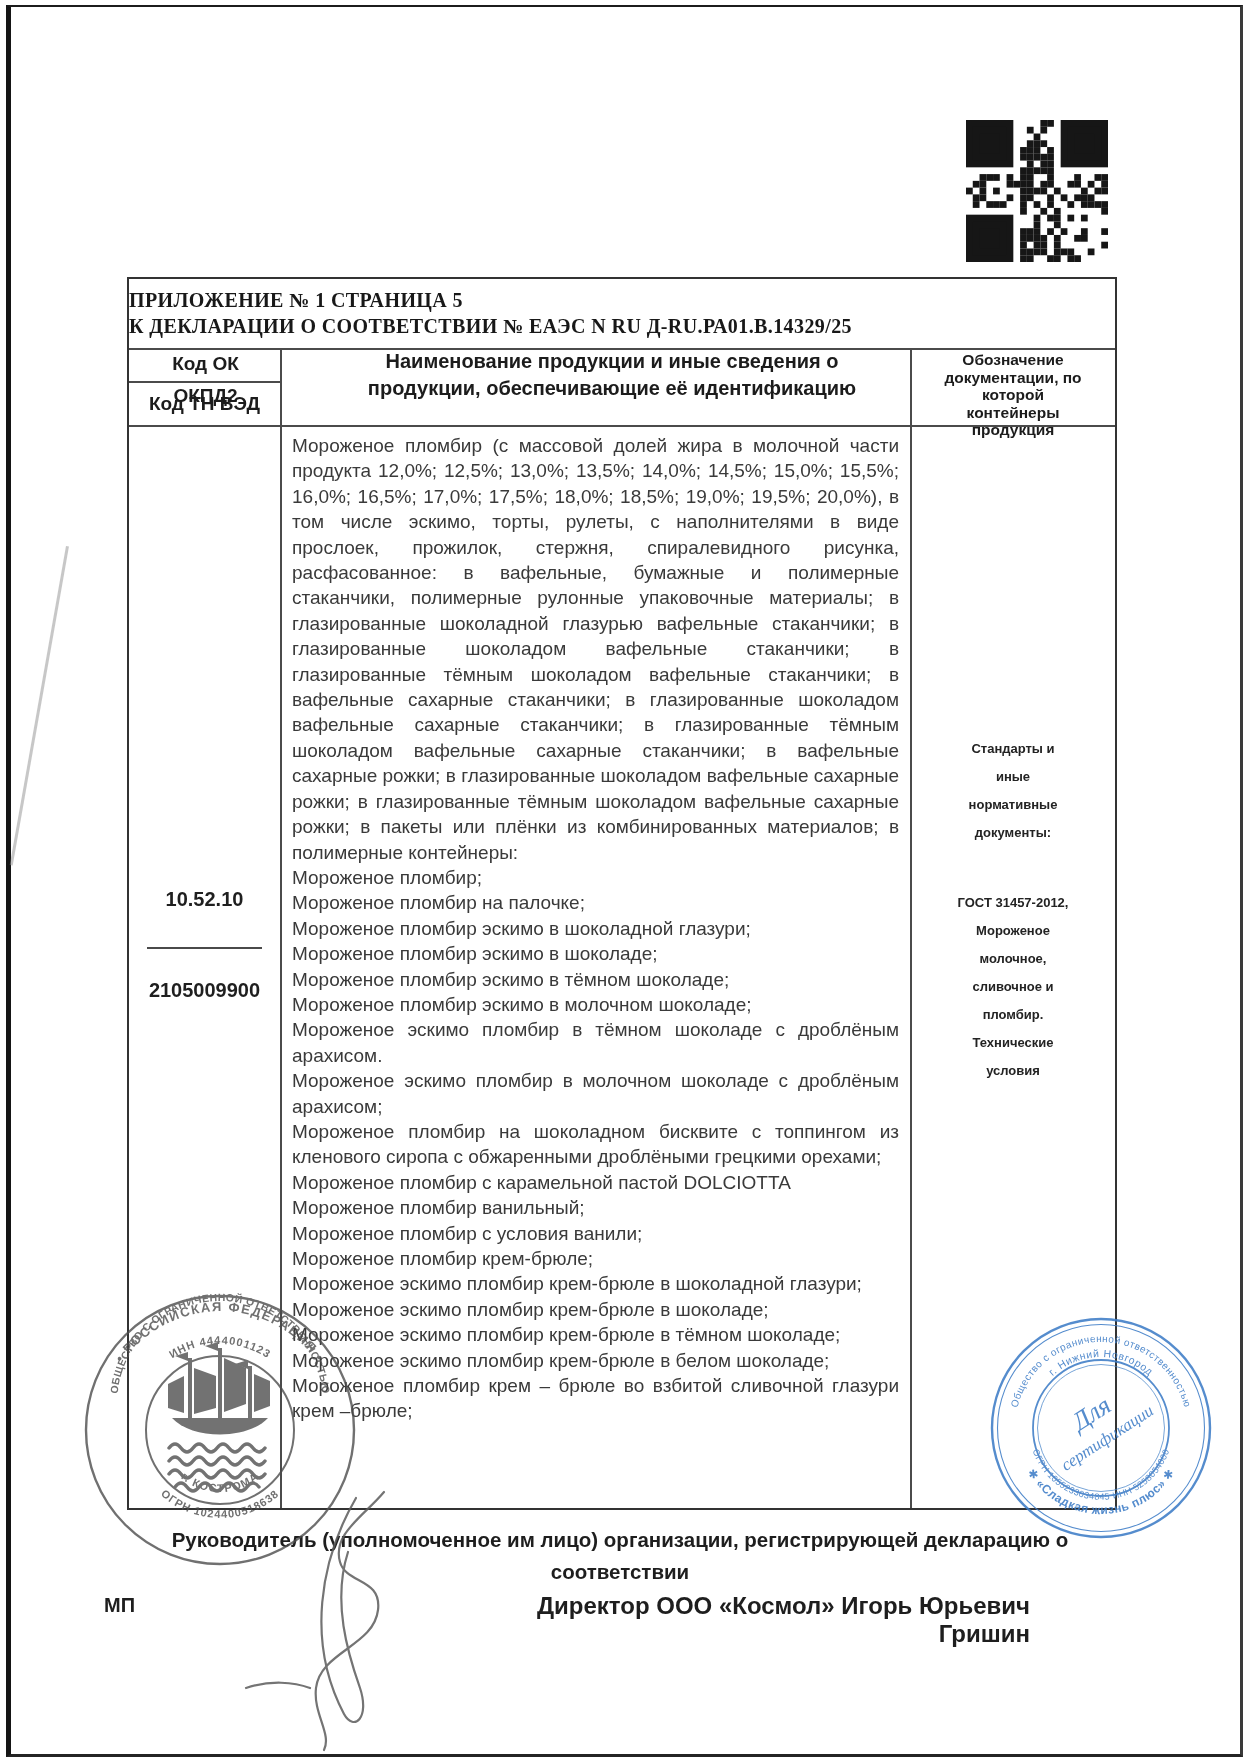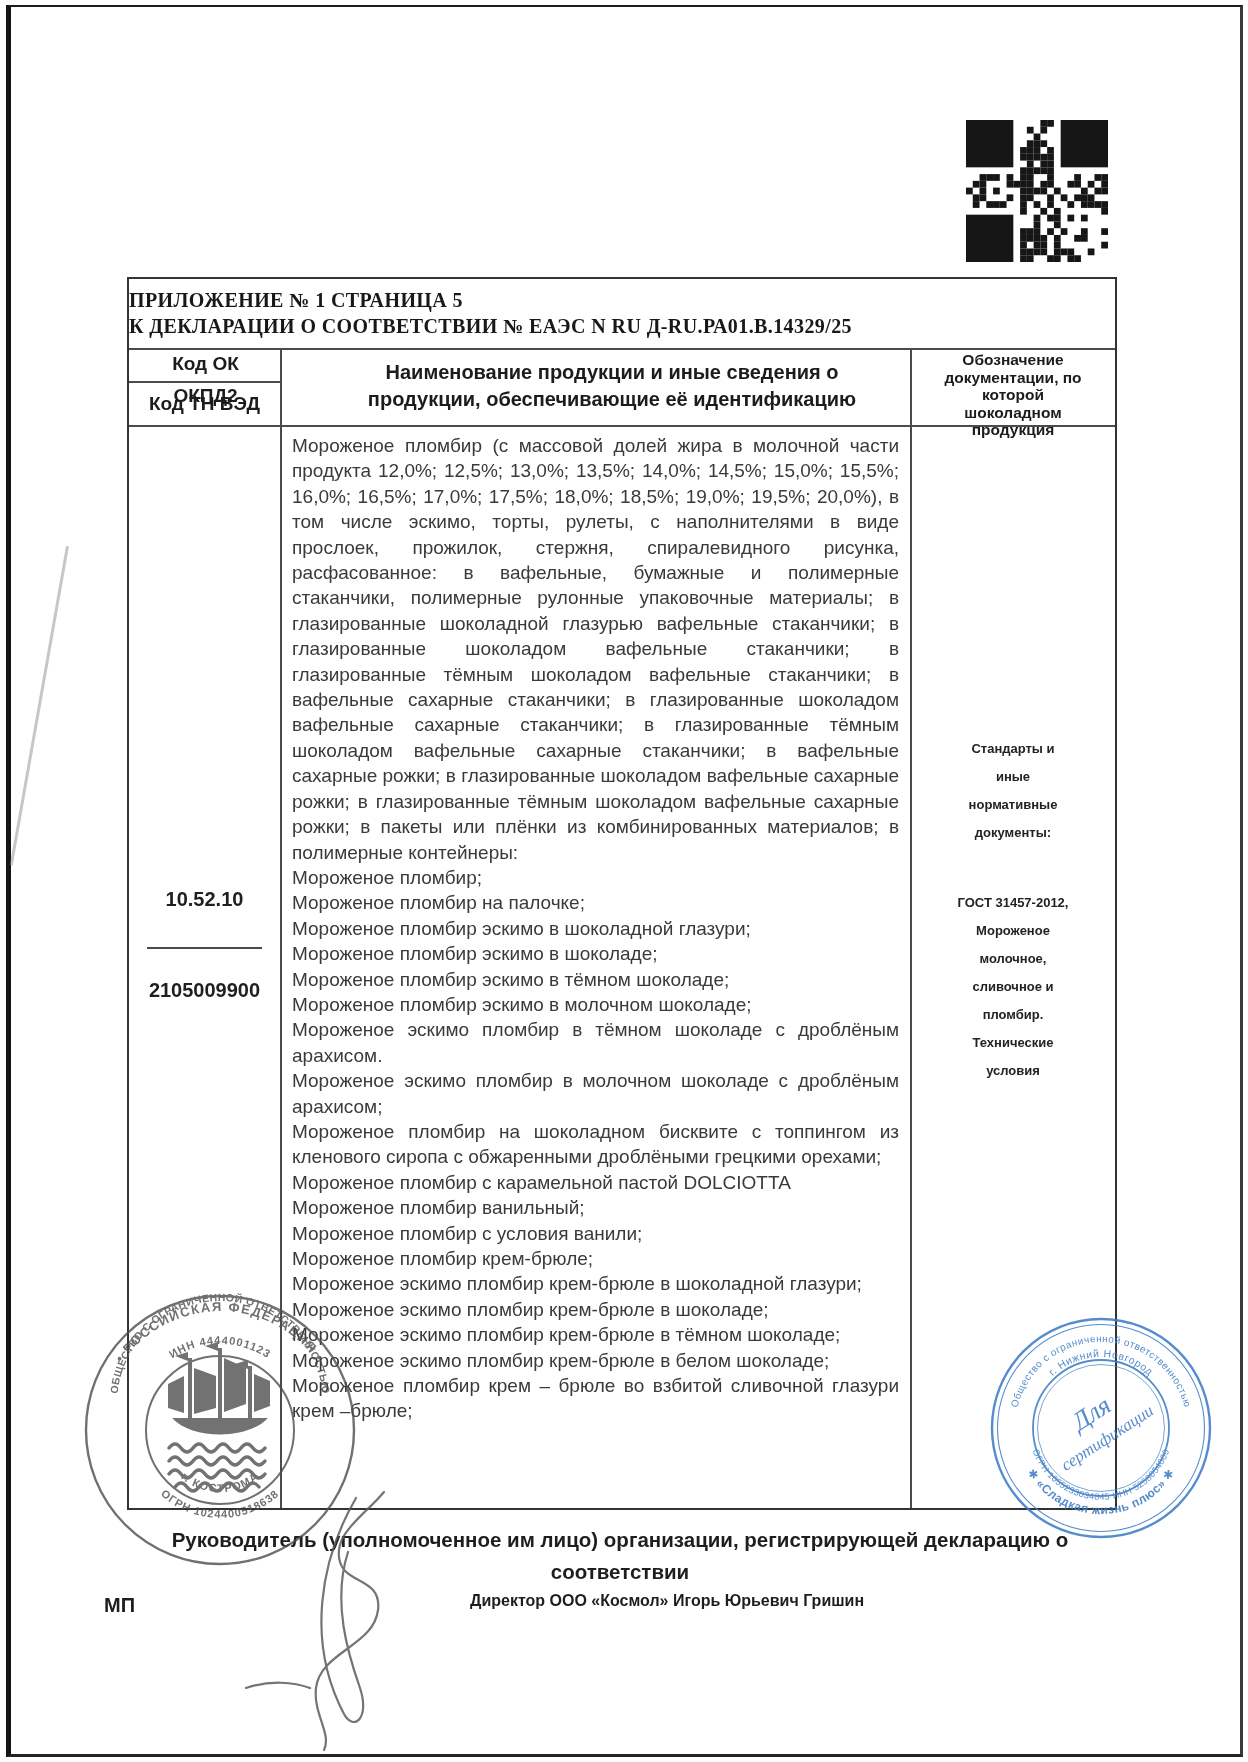--- a/index.html
+++ b/index.html
@@ -30,22 +30,22 @@
         color:#3a3a3a;text-align:justify;overflow:hidden;}
   .c2-body div{text-align:justify;}
   .c3-body{position:absolute;left:782px;top:146px;right:0;bottom:0;text-align:center;
         font-weight:bold;font-size:13px;line-height:28px;color:#232323;}
   .c3-block1{margin-top:310px;}
   .c3-block2{margin-top:42px;}
   
   .f-line{position:absolute;left:127px;width:986px;text-align:center;font-weight:bold;
         font-size:20.5px;color:#1e1e1e;}
   .f-mp{position:absolute;left:104px;top:1594px;font-weight:bold;font-size:20px;color:#1e1e1e;}
-  .f-dir{position:absolute;left:470px;top:1592px;width:560px;text-align:left;
-        font-weight:bold;font-size:16px;color:#1e1e1e;}
+  .f-dir{position:absolute;left:470px;top:1592px;width:560px;text-align:right;
+        font-weight:bold;font-size:24px;color:#1e1e1e;}
   
   .stamp-black{position:absolute;left:72px;top:1282px;width:296px;height:296px;opacity:.8;}
   .stamp-blue{position:absolute;left:986px;top:1313px;width:230px;height:230px;opacity:.88;}
   .stamp-black text{font-family:"Liberation Sans",sans-serif;fill:#4d4d4d;}
   .stamp-blue text{fill:#3e7dc7;}
   .signature{position:absolute;left:236px;top:1482px;width:190px;height:272px;}
 </style>
 </head>
 <body>
 
@@ -200,29 +200,29 @@
     <div class="vline" style="left:151px;top:69px;bottom:0;width:2px;"></div>
     <div class="vline" style="left:781px;top:69px;bottom:0;width:2px;"></div>
 
     <div class="t-title">
       <div>ПРИЛОЖЕНИЕ № 1 СТРАНИЦА 5</div>
       <div>К ДЕКЛАРАЦИИ О СООТВЕТСТВИИ № ЕАЭС N RU Д-RU.РА01.В.14329/25</div>
     </div>
 
     <div class="cell-head" style="left:15px;top:69px;width:123px;height:33px;font-size:19px;line-height:32px;">Код ОК ОКПД2</div>
     <div class="cell-head" style="left:0;top:102px;width:151px;height:44px;font-size:19px;line-height:46px;">Код ТН ВЭД</div>
-    <div class="cell-head" style="left:152px;top:69px;width:662px;height:77px;font-size:20px;line-height:27px;padding-top:11px;box-sizing:border-box;">
+    <div class="cell-head" style="left:152px;top:69px;width:662px;height:77px;font-size:20px;line-height:27px;box-sizing:border-box;">
       <div>Наименование продукции и иные сведения о</div>
       <div>продукции, обеспечивающие её идентификацию</div>
     </div>
     <div class="cell-head" style="left:782px;top:69px;right:0;height:77px;font-size:15.5px;line-height:17.5px;padding-top:3px;box-sizing:border-box;">
         <div>Обозначение</div>
         <div>документации, по</div>
         <div>которой</div>
-        <div>шоколадном</div>
+        <div>контейнеры</div>
         <div>продукция</div>
       </div>
 
     <div class="codecol" style="top:609px;">10.52.10</div>
     <div class="code-div"></div>
     <div class="codecol" style="top:700px;">2105009900</div>
 
     <div class="c2-body">
       <div>Мороженое пломбир (с массовой долей жира в молочной части продукта 12,0%; 12,5%; 13,0%; 13,5%; 14,0%; 14,5%; 15,0%; 15,5%; 16,0%; 16,5%; 17,0%; 17,5%; 18,0%; 18,5%; 19,0%; 19,5%; 20,0%), в том числе эскимо, торты, рулеты, с наполнителями в виде прослоек, прожилок, стержня, спиралевидного рисунка, расфасованное: в вафельные, бумажные и полимерные стаканчики, полимерные рулонные упаковочные материалы; в глазированные шоколадной глазурью вафельные стаканчики; в глазированные шоколадом вафельные стаканчики; в глазированные тёмным шоколадом вафельные стаканчики; в вафельные сахарные стаканчики; в глазированные шоколадом вафельные сахарные стаканчики; в глазированные тёмным шоколадом вафельные сахарные стаканчики; в вафельные сахарные рожки; в глазированные шоколадом вафельные сахарные рожки; в глазированные тёмным шоколадом вафельные сахарные рожки; в пакеты или плёнки из комбинированных материалов; в полимерные контейнеры:</div>
       <div>

